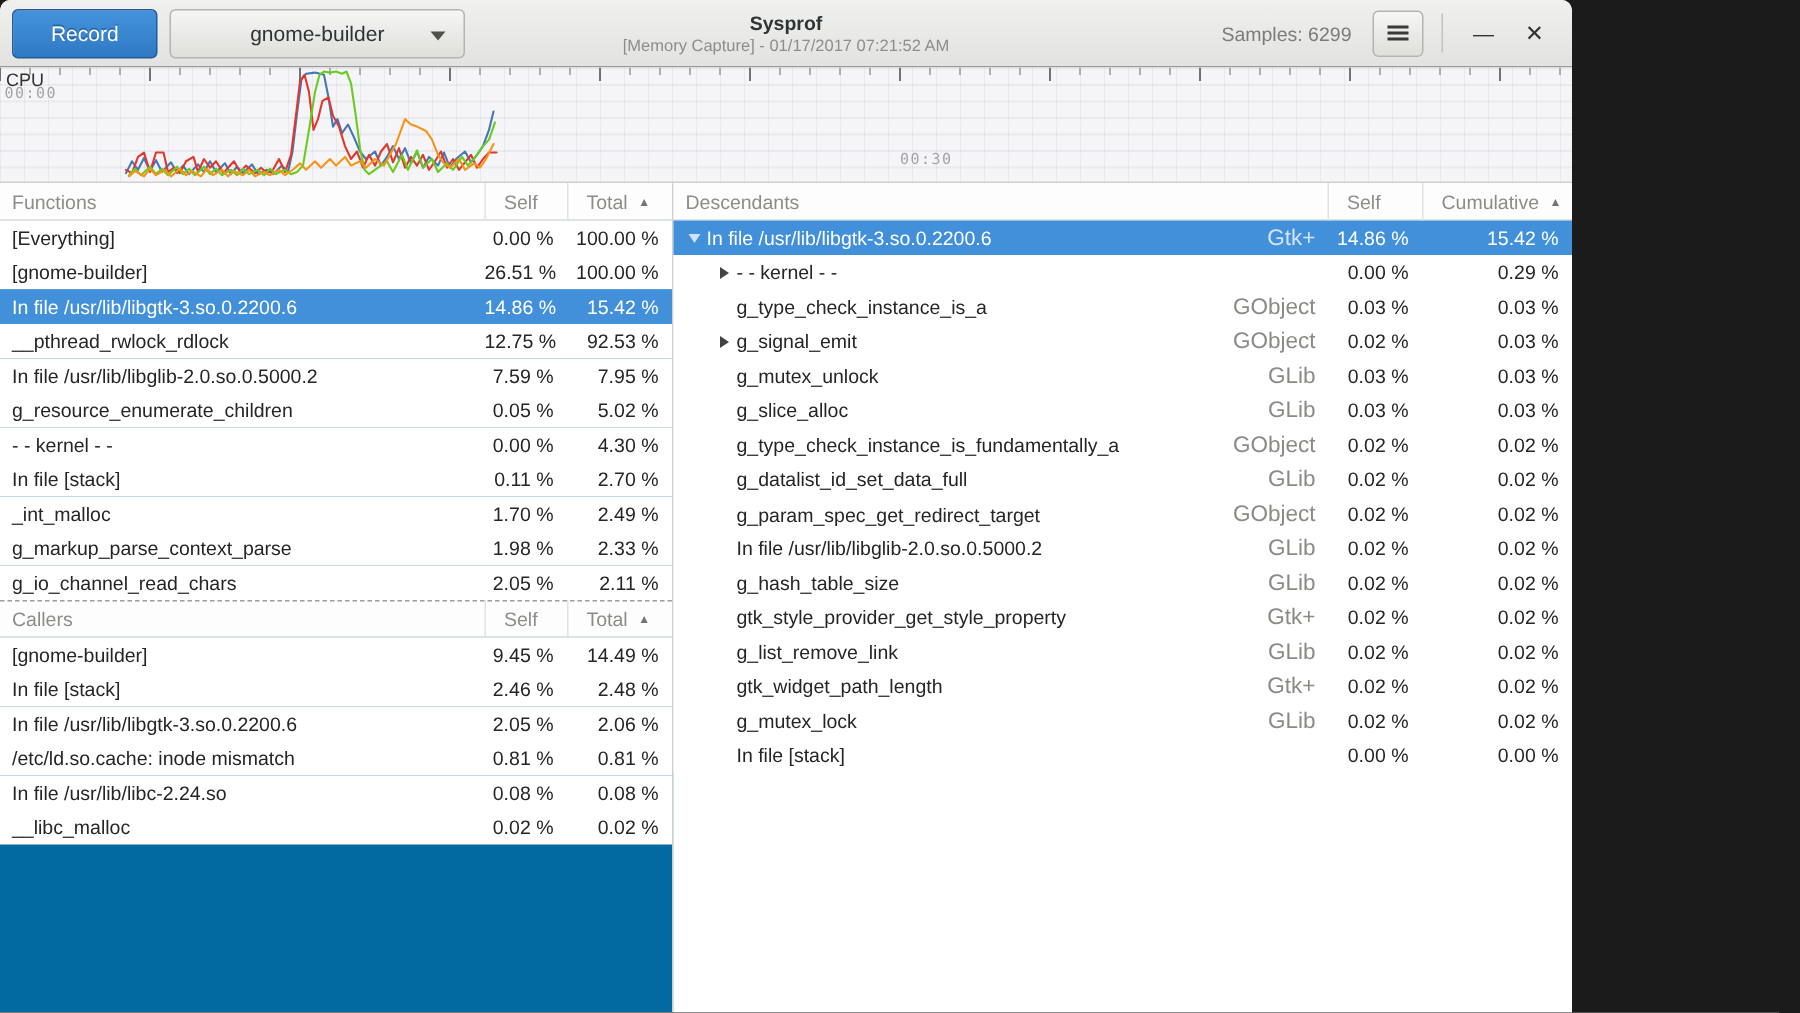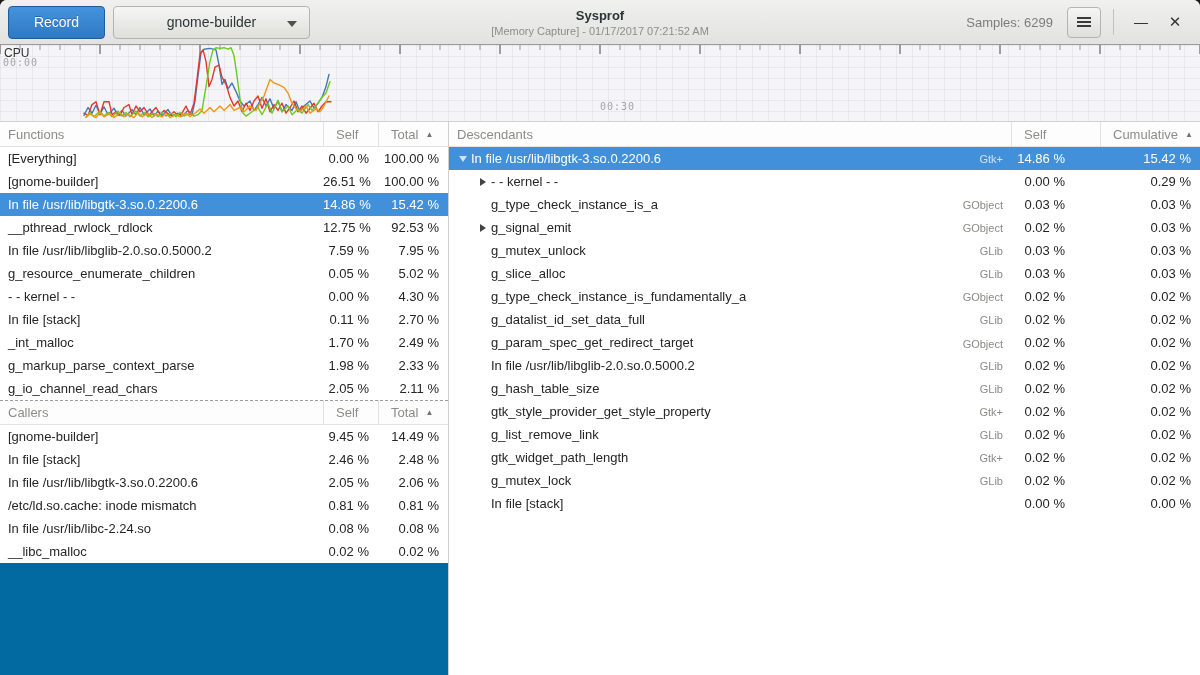--- a/index.html
+++ b/index.html
@@ -1,18 +1,18 @@
 <!DOCTYPE html>
 <html><head>
 <meta charset="utf-8">
 <style>
   * { margin:0; padding:0; box-sizing:border-box; }
   html,body { width:1200px; height:675px; background:#1b1b1b; }
   body { font-family:"Liberation Sans", sans-serif; }
-  .window { width:1200px; height:675px; background:#ffffff; border-radius:7px 7px 0 0; overflow:hidden; display:flex; flex-direction:column; }
+  .window { width:1048px; height:675px; background:#ffffff; border-radius:7px 7px 0 0; overflow:hidden; display:flex; flex-direction:column; }
 
   
   .headerbar { position:relative; height:45px; flex:0 0 45px;
     background:linear-gradient(#f0f0ef, #e2e2e0);
     border-bottom:1px solid #9a9a96; display:flex; align-items:center; padding:0 8px; }
   .btn { height:33px; border-radius:4px; font-size:14px; display:flex; align-items:center; justify-content:center; cursor:default; }
   .btn-record { width:97px; color:#ffffff; background:linear-gradient(#4493dd,#2f79c4); border:1px solid #1e5d9a; text-shadow:0 -1px rgba(0,0,0,.25); }
   .btn-target { width:197px; margin-left:8px; color:#2e3436; background:linear-gradient(#f6f6f5,#dededa); border:1px solid #b4b4b0; position:relative; }
   .chevron { position:absolute; right:12px; top:14px; width:0; height:0; border-left:5px solid transparent; border-right:5px solid transparent; border-top:6px solid #50504c; }
   .title-box { position:absolute; left:0; right:0; top:0; height:45px; display:flex; flex-direction:column; align-items:center; justify-content:center; pointer-events:none; }
@@ -48,23 +48,23 @@
   .th.vline { border-left:1px solid #e2e2e0; }
   .sort-arrow { font-size:8px; color:#74746f; margin-left:7px; }
   .trow { display:flex; height:23px; align-items:center; font-size:13px; color:#252525; background:#fff; }
   .trow.selected { background:#4290d9; color:#ffffff; }
   .cell { white-space:nowrap; overflow:hidden; }
   .cell.name { flex:1; padding-left:8px; display:flex; align-items:center; }
   .cell.num { text-align:right; padding-right:9px; }
   .w-self { width:55px; flex:0 0 55px; }
   .w-total { width:70px; flex:0 0 70px; }
   .w-dself { width:63px; flex:0 0 63px; }
-  .w-dcum { width:100px; flex:0 0 100px;margin-left:26px; }
+  .w-dcum { width:100px; flex:0 0 100px; }
   .dashed-sep { border-top:1px dashed #9d9d99; }
-  .tag { margin-left:auto; font-size:11px; color:#8a8a86; padding-right:8px; }
+  .tag { margin-left:auto; font-size:15px; color:#8a8a86; padding-right:8px; }
   .trow.selected .tag { color:#d3e3f6; }
   .expander { width:16px; flex:0 0 16px; display:inline-flex; align-items:center; justify-content:center; height:100%; }
   .expander.right::before { content:''; border-left:6px solid #434341; border-top:4px solid transparent; border-bottom:4px solid transparent; }
   .expander.down::before { content:''; border-top:6px solid #cfe2f6; border-left:4px solid transparent; border-right:4px solid transparent; }
 </style>
 </head>
 <body>
 
 <div class="window">
 

